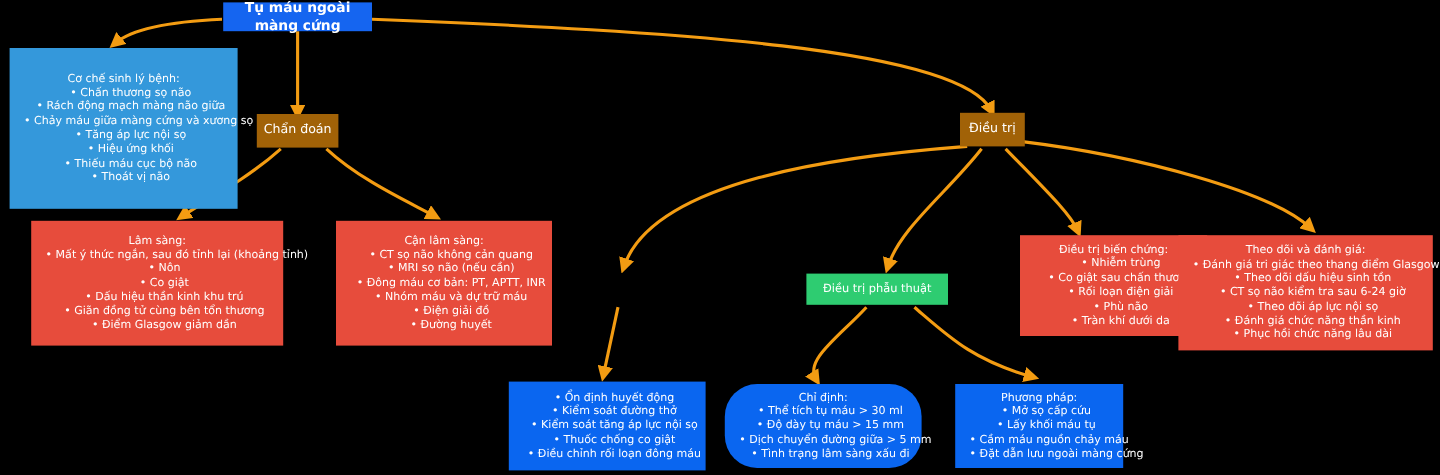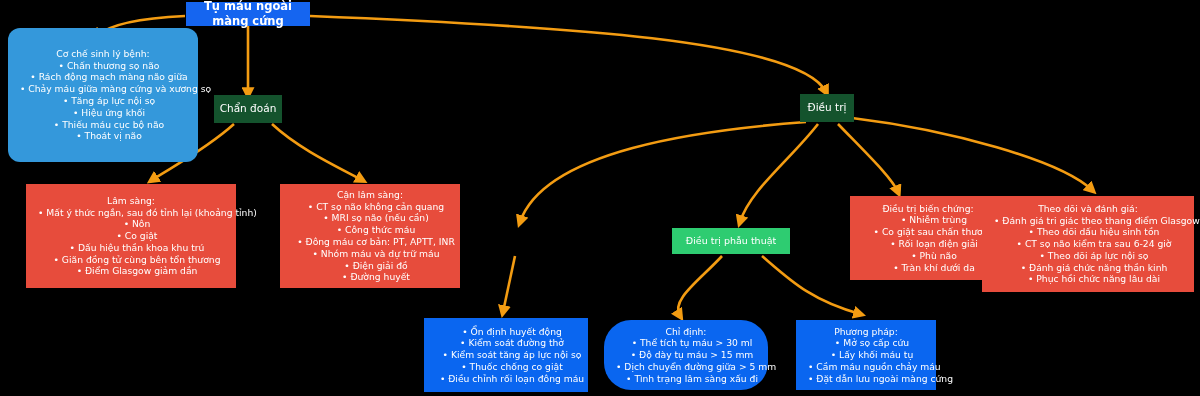--- a/index.html
+++ b/index.html
@@ -3,21 +3,21 @@
 <meta charset="utf-8">
 <style>
   html,body{margin:0;padding:0;background:#000;}
   #stage{position:relative;width:1200px;height:396px;background:#000;overflow:hidden;
          font-family:"DejaVu Sans","Liberation Sans",sans-serif;}
   svg.edges{position:absolute;left:0;top:0;width:1200px;height:396px;}
   .node{position:absolute;box-sizing:border-box;color:#fff;text-align:center;
         display:flex;align-items:center;justify-content:center;line-height:1.28;}
   .node .inner{width:100%;padding:0 4px;}
   .n-root{background:#1565f0;font-size:11.5px;font-weight:bold;}
-  .n-branch{background:#14532d;font-size:10.5px;}
+  .n-branch{background:#a16207;font-size:10.5px;}
   .n-blue{background:#3498db;font-size:9.2px;}
   .n-brightblue{background:#0a66f0;font-size:9.2px;}
   .n-red{background:#e74c3c;font-size:9.2px;}
   .n-green{background:#2ecc71;font-size:9.5px;}
   .ttl{display:block;}
   .li{display:block;white-space:nowrap;margin-left:12px;}
 </style>
 </head>
 <body>
 
@@ -42,21 +42,21 @@
       <path d="M515,256 L503,312"></path>
       <path d="M722,256 C700,280 670,300 680,316"></path>
       <path d="M762,256 C790,280 810,300 860,314"></path>
     </g>
   </svg>
 
   <div class="node n-root" style="left:186px;top:2px;width:124px;height:24px;">
     <span class="inner">Tụ máu ngoài màng cứng</span>
   </div>
 
-  <div class="node n-blue" style="left:8px;top:28px;width:190px;height:134px;border-radius:12px;">
+  <div class="node n-blue" style="left:8px;top:40px;width:190px;height:134px;">
     <div class="inner">
       <span class="ttl">Cơ chế sinh lý bệnh:</span>
       <span class="li">• Chấn thương sọ não</span>
       <span class="li">• Rách động mạch màng não giữa</span>
       <span class="li">• Chảy máu giữa màng cứng và xương sọ</span>
       <span class="li">• Tăng áp lực nội sọ</span>
       <span class="li">• Hiệu ứng khối</span>
       <span class="li">• Thiếu máu cục bộ não</span>
       <span class="li">• Thoát vị não</span>
     </div>
@@ -69,32 +69,31 @@
   <div class="node n-branch" style="left:800px;top:94px;width:54px;height:28px;text-align:center;">
     <span class="inner">Điều trị</span>
   </div>
 
   <div class="node n-red" style="left:26px;top:184px;width:210px;height:104px;">
     <div class="inner">
       <span class="ttl">Lâm sàng:</span>
       <span class="li">• Mất ý thức ngắn, sau đó tỉnh lại (khoảng tỉnh)</span>
       <span class="li">• Nôn</span>
       <span class="li">• Co giật</span>
-      <span class="li">• Dấu hiệu thần khoa khu trú</span>
+      <span class="li">• Dấu hiệu thần kinh khu trú</span>
       <span class="li">• Giãn đồng tử cùng bên tổn thương</span>
       <span class="li">• Điểm Glasgow giảm dần</span>
     </div>
   </div>
 
   <div class="node n-red" style="left:280px;top:184px;width:180px;height:104px;">
     <div class="inner">
       <span class="ttl">Cận lâm sàng:</span>
       <span class="li">• CT sọ não không cản quang</span>
       <span class="li">• MRI sọ não (nếu cần)</span>
-      <span class="li">• Công thức máu</span>
       <span class="li">• Đông máu cơ bản: PT, APTT, INR</span>
       <span class="li">• Nhóm máu và dự trữ máu</span>
       <span class="li">• Điện giải đồ</span>
       <span class="li">• Đường huyết</span>
     </div>
   </div>
 
 
   <div class="node n-green" style="left:672px;top:228px;width:118px;height:26px;">
     <span class="inner">Điều trị phẫu thuật</span>

